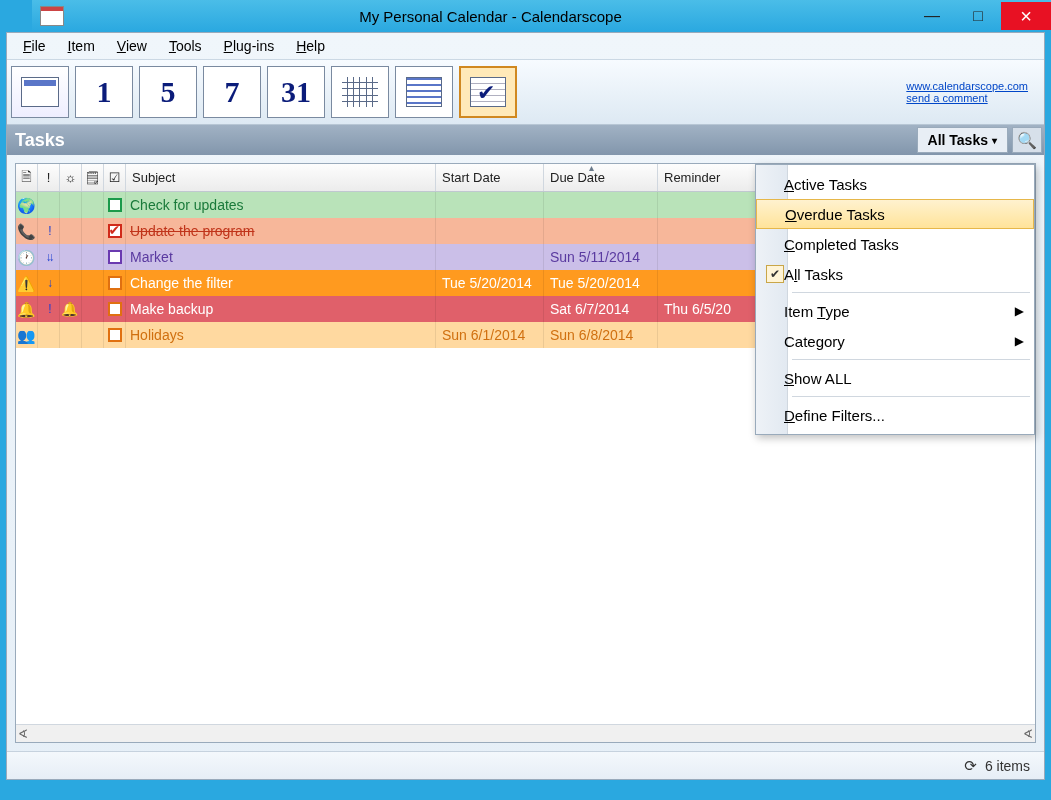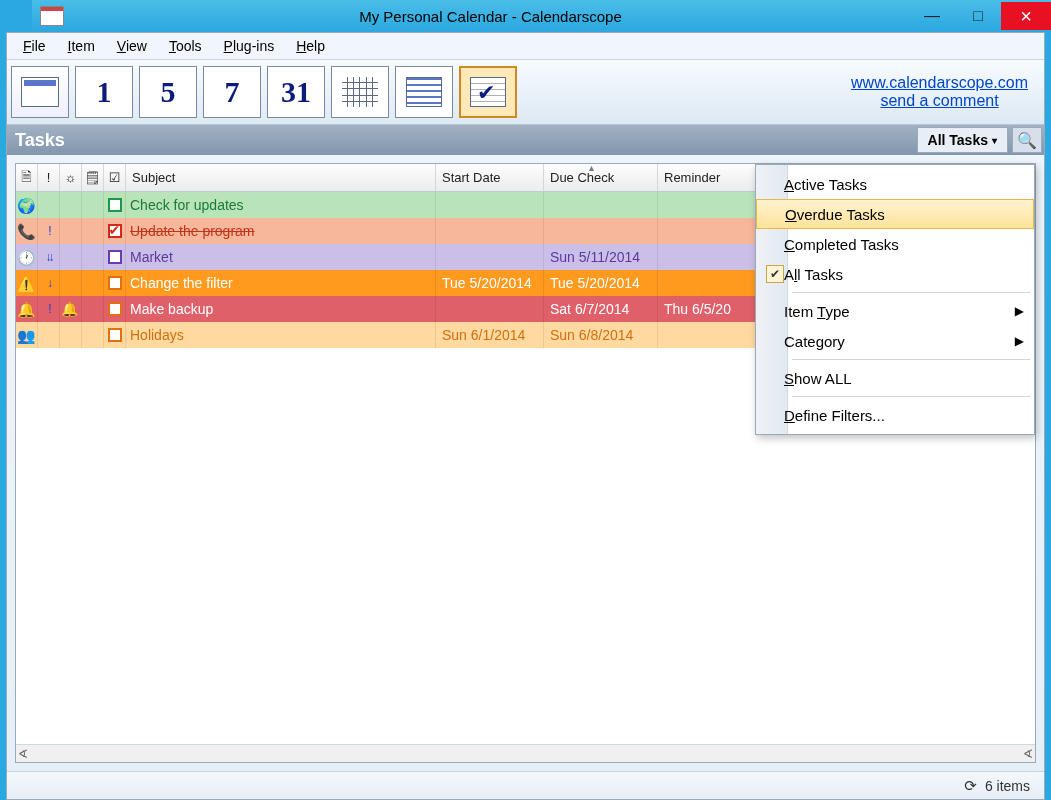--- a/index.html
+++ b/index.html
@@ -11,41 +11,41 @@
 .titlebar { height: 32px; background: linear-gradient(#4abde8,#2aa8e0); display: flex; align-items: center; color: #000; font-size: 14px; margin-left: 32px; }
 .titlebar .sysicon { width: 24px; height: 20px; margin: 0 8px; background: #fff; border: 1px solid #888; display: flex; align-items: flex-start; }
 .titlebar .sysicon::before { content:""; display:block; width:100%; height:4px; background:#c44; }
 .titlebar .title { flex: 1; text-align: center; font-size: 15px; }
 .titlebar .winbtns { display: flex; }
 .winbtn { width: 46px; height: 28px; display:flex; align-items:center; justify-content:center; font-size: 16px; color:#222; background:transparent; border:none; }
 .winbtn.close { background:#e81123; color:#fff; font-size:20px; width:50px; }
 .winbtn.close span{font-weight:300;}
 
 
-.client { flex:1; margin: 0 6px 0 6px; background: linear-gradient(#f0f6fb,#e6eff7); border: 1px solid #9ab; display:flex; flex-direction:column; }
+.client { flex:1; margin: 0 6px 20px 6px; background: linear-gradient(#f0f6fb,#e6eff7); border: 1px solid #9ab; display:flex; flex-direction:column; }
 
 
 .menubar { height: 26px; display:flex; align-items:center; padding: 0 6px; gap: 2px; font-size: 14px; color:#000; }
 .menuitem { padding: 2px 10px; cursor:default; }
 .menuitem u { text-decoration: underline; }
 
 
 .toolbar { height: 66px; display:flex; align-items:center; padding: 0 4px; gap: 6px; background: linear-gradient(#f7fbff,#dde9f3); border-top:1px solid #cbd8e4; border-bottom:1px solid #b7c6d4; position:relative; }
 .tbbtn { width: 58px; height: 52px; border: 1px solid #7a8aa0; background:#fff; display:flex; align-items:center; justify-content:center; }
 .tbbtn.sel { border: 2px solid #d08820; background:#ffe9b8; }
 .tbbtn .calglyph { font-family: Georgia, serif; font-weight:bold; font-size:30px; color:#0b1c7a; }
 .tbbtn.first { background: linear-gradient(#fff,#eef); }
 .tbbtn.first .inner { width:38px; height:30px; border:1px solid #5a6a88; background:#fff; position:relative; }
 .tbbtn.first .inner::before { content:""; position:absolute; top:2px; left:2px; right:2px; height:6px; background:#5a76c8; }
 .tbbtn.grid .g { width:36px; height:30px; display:grid; grid-template-columns:repeat(6,1fr); grid-template-rows:repeat(5,1fr); gap:1px; background:#5a6a88; }
 .tbbtn.grid .g span { background:#fff; }
 .tbbtn.lines .l { width:36px; height:30px; border:1px solid #5a6a88; background:repeating-linear-gradient(#5a76c8 0 2px,#fff 2px 6px); }
 .tbbtn.check .c { width:36px; height:30px; border:1px solid #5a6a88; background:repeating-linear-gradient(#fff 0 5px,#b0b0c0 5px 6px); position:relative; }
 .tbbtn.check .c::after { content:"✔"; position:absolute; top:2px; left:6px; font-size:22px; color:#0b1c7a; }
-.tblinks { margin-left:auto; text-align:center; padding-right:12px; font-size:16px; }
+.tblinks { margin-left:auto; text-align:left; padding-right:12px; font-size:11px; }
 .tblinks a { color:#0046c8; text-decoration:underline; display:block; }
 
 
 .tasksheader { height: 30px; background: linear-gradient(#a1b2c4,#8296ac); color:#fff; font-size:18px; font-weight:bold; display:flex; align-items:center; padding-left:8px; position:relative; }
 .filterbtn { margin-left:auto; margin-right:4px; height:26px; padding:0 10px; background:#e8eef5; color:#000; border:1px solid #9ab; font-size:14px; display:flex; align-items:center; font-weight:bold; }
 .filterbtn .caret { margin-left:4px; font-size:10px; }
 .binoc { width:30px; height:26px; background:#d7e0ea; border:1px solid #9ab; display:flex; align-items:center; justify-content:center; font-size:16px; color:#222; margin-right:2px; }
 
 
 .gridwrap { flex:1; margin:8px; border:1px solid #9ab; background:#fff; display:flex; flex-direction:column; position:relative; }
@@ -208,21 +208,21 @@
 
     <div class="gridwrap">
       <div class="colhead">
         <div class="ch icon">🗎</div>
         <div class="ch icon">!</div>
         <div class="ch icon">☼</div>
         <div class="ch icon">🗒</div>
         <div class="ch icon">☑</div>
         <div class="ch subj">Subject</div>
         <div class="ch start">Start Date</div>
-        <div class="ch due">Due Check</div>
+        <div class="ch due">Due Date</div>
         <div class="ch rem">Reminder</div>
       </div>
 
       <div class="rows" id="rows">
           <div class="row r0">
             <div class="cell ic">
               <span class="emoji-ic">🌍</span>
             </div>
             <div class="cell ic">
               <span class="arrow-down-blue"></span>

